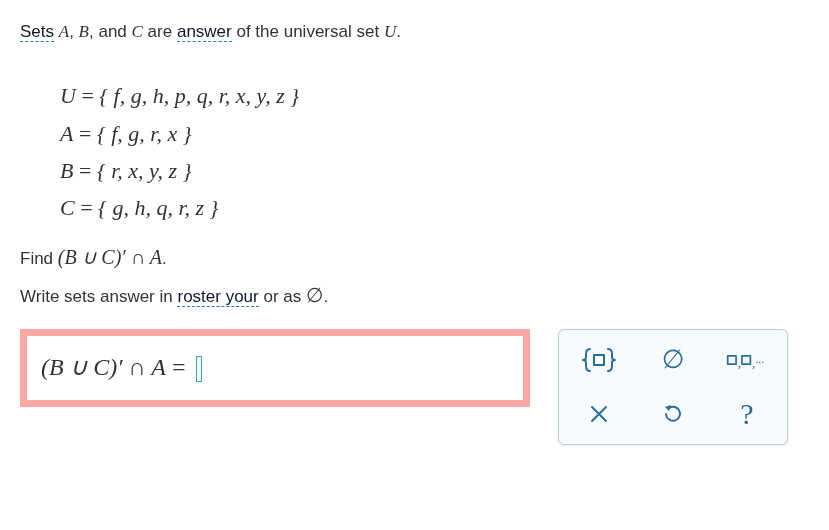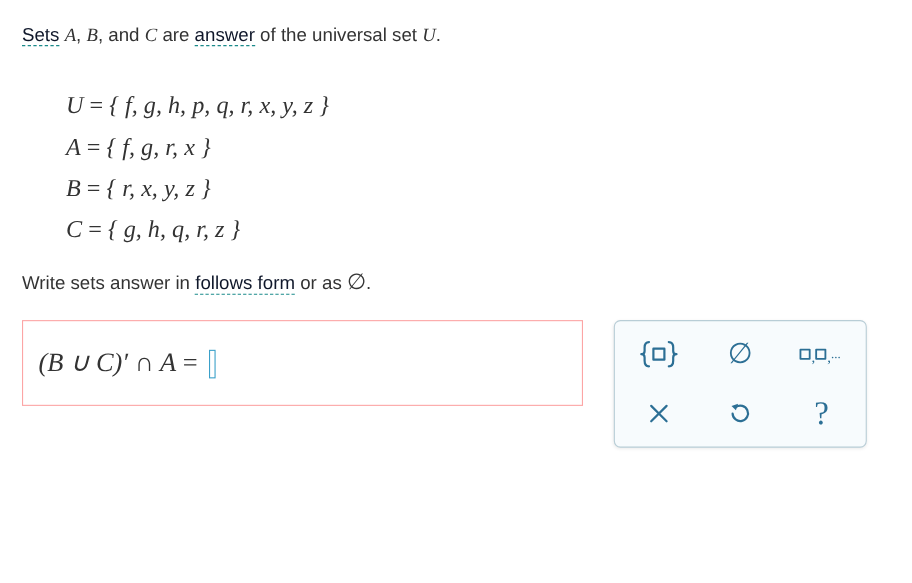--- a/index.html
+++ b/index.html
@@ -25,21 +25,21 @@
   .set-defs .row { white-space: nowrap; }
   .question p { margin: 6px 0; line-height: 1.6; }
   .question .expr { font-family: 'Times New Roman', serif; font-size: 20px; }
   .answer-row {
     display: flex;
     align-items: flex-start;
     gap: 28px;
     margin-top: 18px;
   }
   .answer-box {
-    border: 1px solid #fca5a5;
+    border: 7px solid #fca5a5;
     width: 510px;
     height: 78px;
     display: flex;
     align-items: center;
     padding: 0 14px;
   }
   .answer-expr {
     font-family: 'Times New Roman', serif;
     font-size: 24px;
   }
@@ -112,21 +112,25 @@
   </div>
   <div class="row">
     <span class="math-it">C</span>
     <span class="math-rm"> = </span>
     <span class="math-it">{ g, h, q, r, z }</span>
   </div>
 </div>
 
 <div class="question">
   <p>
-    <span>Write sets answer in </span><span class="link">follows form</span><span> or as </span><span class="expr">∅</span><span>.</span>
+    <span>Find </span>
+    <span class="expr math-it">(B ∪ C)′ ∩ A</span><span>.</span>
+  </p>
+  <p>
+    <span>Write sets answer in </span><span class="link">roster your</span><span> or as </span><span class="expr">∅</span><span>.</span>
   </p>
 </div>
 
 <div class="answer-row">
   <div class="answer-box">
     <span class="answer-expr">
       <span class="math-it">(B ∪ C)′ ∩ A</span>
       <span class="math-rm"> = </span>
       <span class="cursor-box"></span>
     </span>

